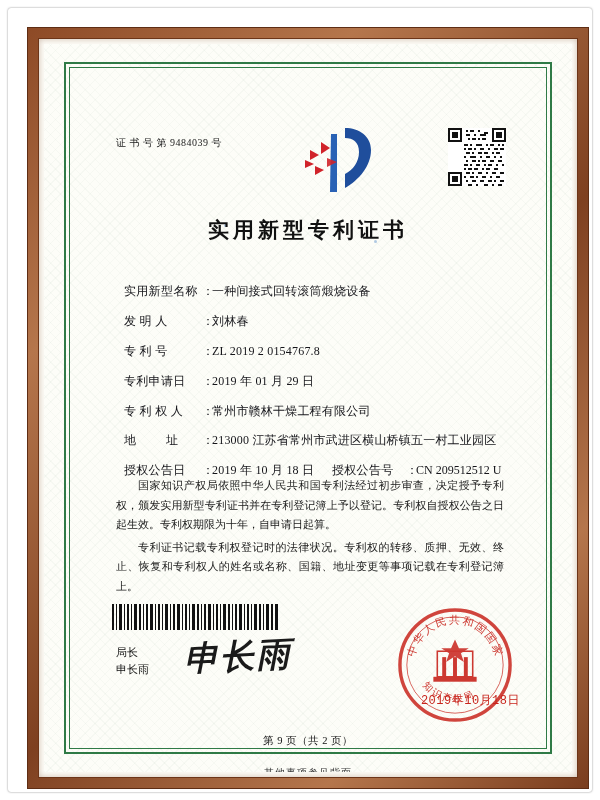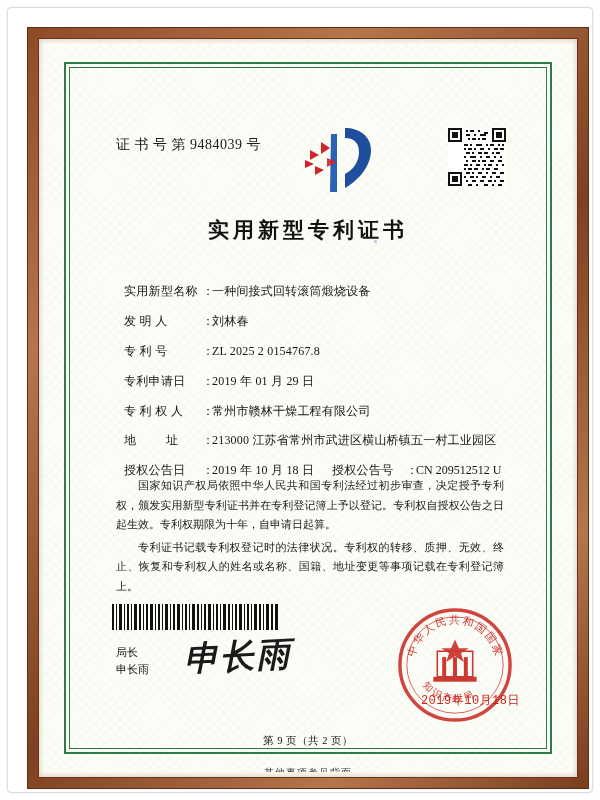--- a/index.html
+++ b/index.html
@@ -92,21 +92,21 @@
   .corner.tl { left: 20px; top: 18px; border-right: none; border-bottom: none; }
   .corner.tr { right: 20px; top: 18px; border-left: none; border-bottom: none; }
   .corner.bl { left: 20px; bottom: 18px; border-right: none; border-top: none; }
   .corner.br { right: 20px; bottom: 18px; border-left: none; border-top: none; }
 
   
   .cert-no {
     position: absolute;
     left: 72px;
     top: 92px;
-    font-size: 14px;
+    font-size: 10px;
     color: #1b1b1b;
     letter-spacing: 0.5px;
   }
   .logo {
     position: absolute;
     left: 253px;
     top: 78px;
     width: 94px;
     height: 74px;
   }
@@ -405,21 +405,21 @@
         <span class="field-value">一种间接式回转滚筒煅烧设备</span>
       </div>
       <div class="field-row">
         <span class="field-label">发 明 人</span>
         <span class="field-colon">：</span>
         <span class="field-value">刘林春</span>
       </div>
       <div class="field-row">
         <span class="field-label">专 利 号</span>
         <span class="field-colon">：</span>
-        <span class="field-value">ZL 2025 2 0154767.8</span>
+        <span class="field-value">ZL 2019 2 0154767.8</span>
       </div>
       <div class="field-row">
         <span class="field-label">专利申请日</span>
         <span class="field-colon">：</span>
         <span class="field-value">2019 年 01 月 29 日</span>
       </div>
       <div class="field-row">
         <span class="field-label">专 利 权 人</span>
         <span class="field-colon">：</span>
         <span class="field-value">常州市赣林干燥工程有限公司</span>

